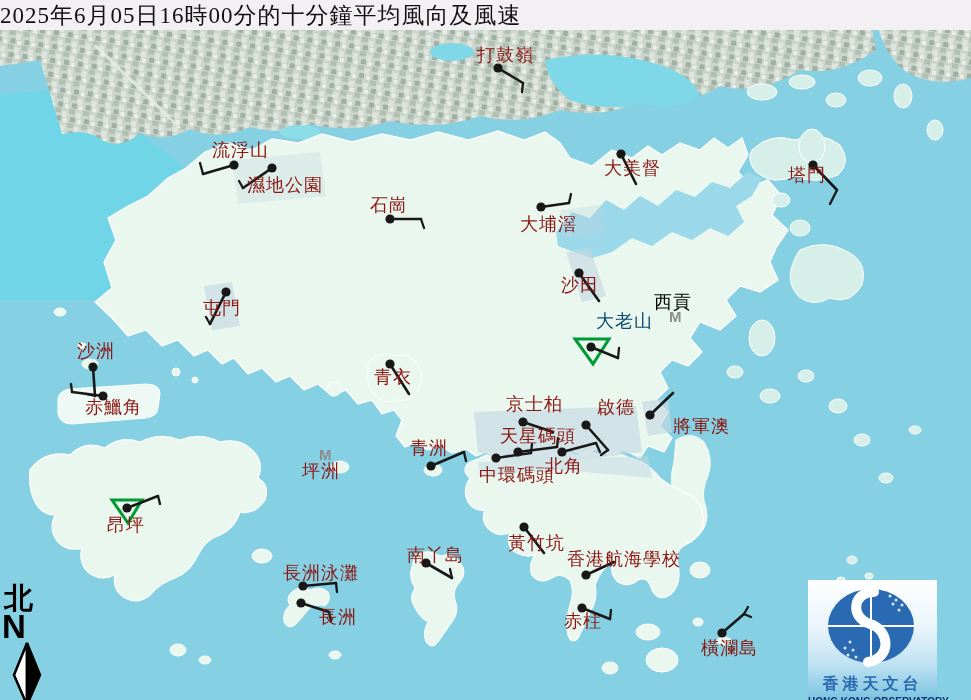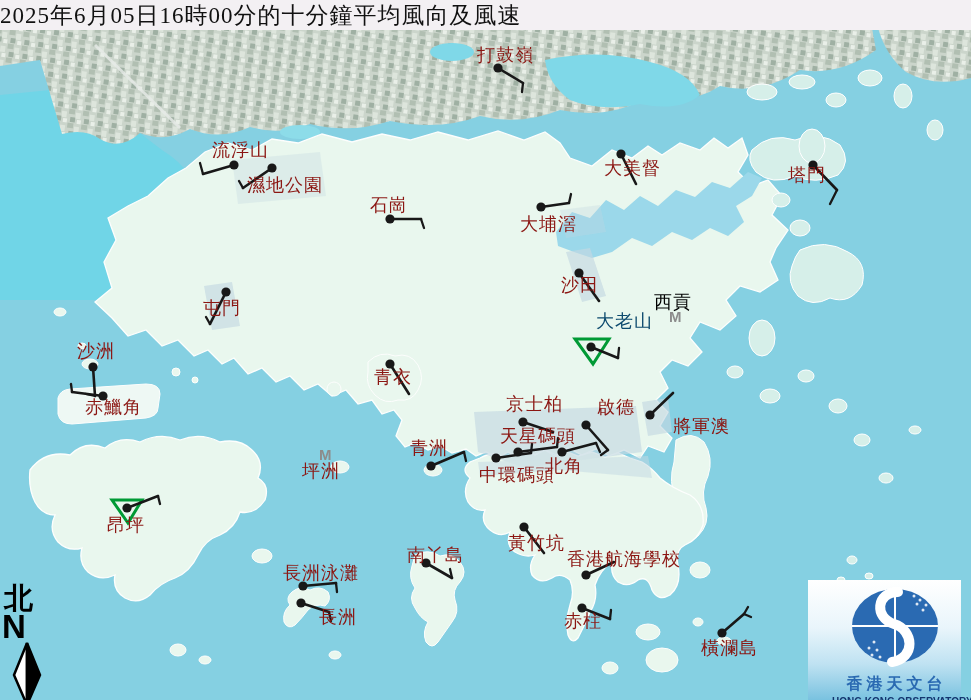--- a/index.html
+++ b/index.html
@@ -13,21 +13,21 @@
   .titlebar span{font-size:23px;color:#111;letter-spacing:1px;padding-left:0;white-space:nowrap;}
   .stn-label{position:absolute;font-size:18px;letter-spacing:1px;white-space:nowrap;line-height:1;}
   .m-mark{position:absolute;font-family:"Liberation Sans","DejaVu Sans",sans-serif;
           font-weight:bold;font-size:15px;line-height:1;}
   .compass{position:absolute;left:2px;top:584px;width:50px;text-align:left;color:#000;}
   .compass .hanzi{font-size:29px;font-weight:bold;line-height:1;margin-left:2px;}
   .compass .letter{font-family:"Liberation Sans","DejaVu Sans",sans-serif;
                    font-size:33px;font-weight:bold;line-height:.85;margin-left:0px;}
   .logo{position:absolute;left:808px;top:580px;width:129px;height:120px;
         background:linear-gradient(180deg,#ffffff 0%,#e9f5fb 40%,#bfe2f2 70%,#79c2e0 100%);
-        text-align:center;padding-left:24px;}
+        text-align:center;}
   .logo .cn{color:#2a6ab2;font-weight:bold;font-size:16px;letter-spacing:4px;margin-top:2px;
             font-family:"Liberation Serif","DejaVu Serif",serif;}
   .logo .en{color:#14356e;font-weight:bold;font-size:10px;letter-spacing:0px;margin-top:1px;
             font-family:"Liberation Sans","DejaVu Sans",sans-serif;white-space:nowrap;}
 </style>
 </head>
 <body>
 
 <div class="stage">
 

